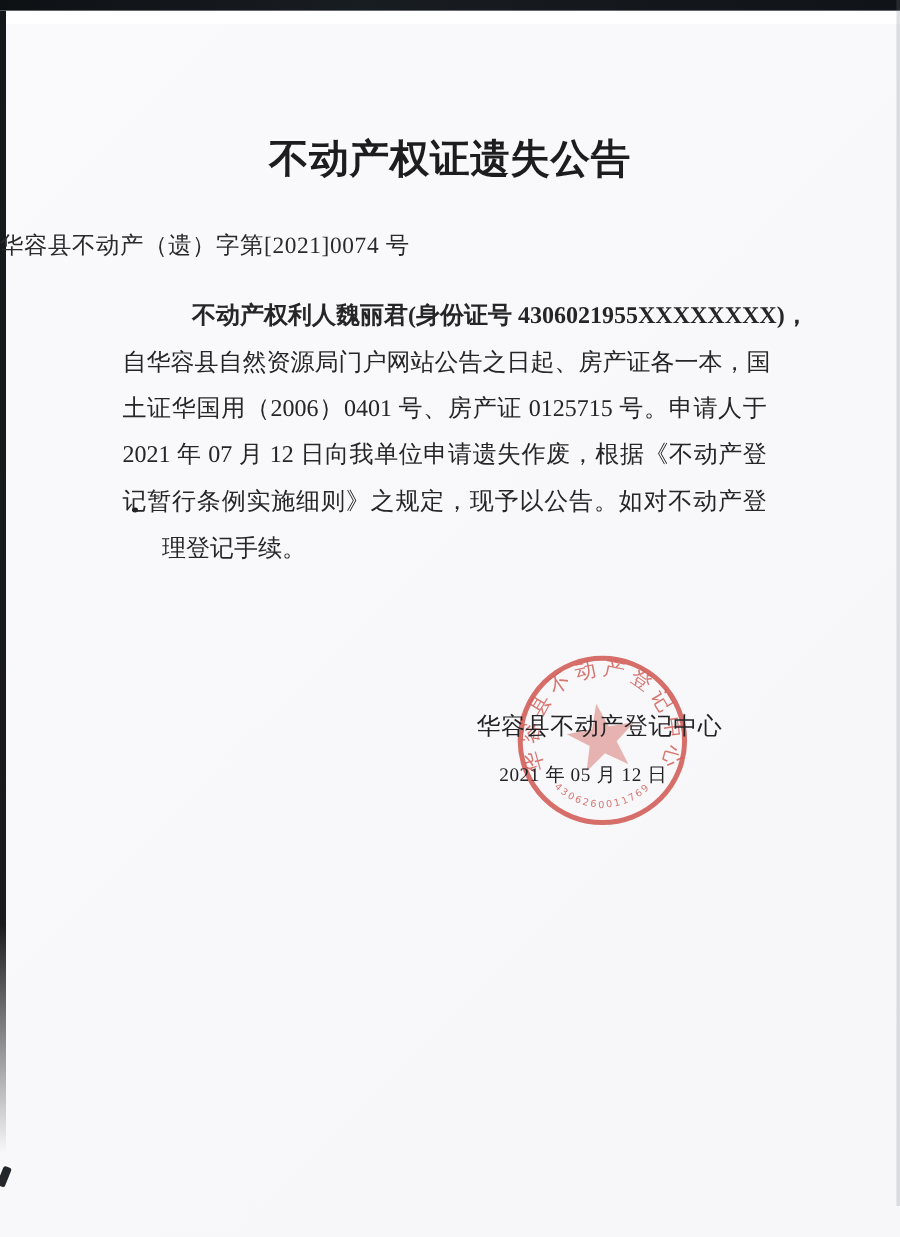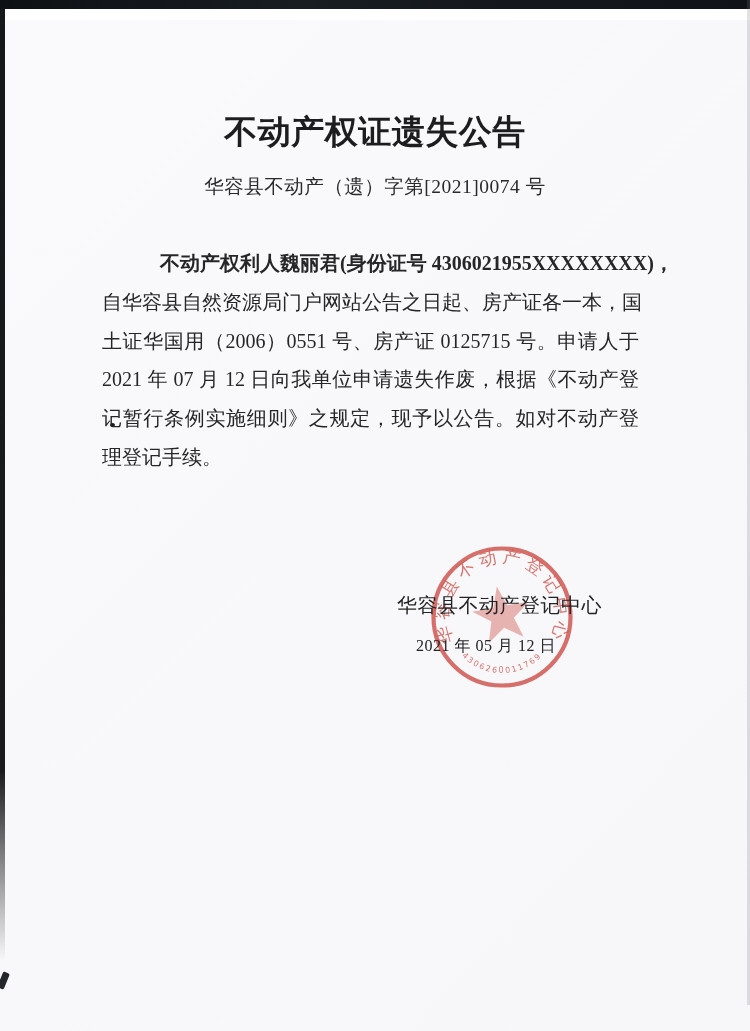--- a/index.html
+++ b/index.html
@@ -40,36 +40,36 @@
     background: #1c1c1c; border-radius: 50%;
   }
   
   .title {
     position: absolute; left: 0; top: 110px; width: 750px;
     text-align: center;
     font-size: 33px; font-weight: bold; letter-spacing: 0.5px;
     color: #1d1d1f;
   }
   .doc-number {
-    position: absolute; left: 0; top: 173px; width: 750px;
-    text-align: center;
+    position: absolute; left: 0; top: 191px; width: 750px;
+    text-align: left;
     font-size: 19.5px; color: #2a2a2c; letter-spacing: 0.5px;
   }
   .body-block {
     position: absolute; left: 102px; top: 244px; width: 537px;
     font-size: 20px; line-height: 38.8px; color: #262628;
   }
   .body-line {
     text-align: justify;
     text-align-last: justify;
     text-justify: inter-character;
     white-space: nowrap;
   }
   .body-line.first { text-indent: 58px; font-weight: bold; }
-  .body-line.last { text-align-last: left; white-space: normal; }
+  .body-line.last { text-align-last: left; white-space: normal; margin-left: 33px; }
   .signature {
     position: absolute; left: 397px; top: 592px;
     font-size: 20px; color: #232325; letter-spacing: 0.5px;
     z-index: 3;
   }
   .date {
     position: absolute; left: 416px; top: 636px;
     font-size: 16px; color: #232325; letter-spacing: 0.5px;
     z-index: 3;
   }
@@ -93,21 +93,21 @@
   <div class="scan-right"></div>
   <div class="scan-corner-mark"></div>
   <div class="ink-dot"></div>
 
   <div class="title">不动产权证遗失公告</div>
   <div class="doc-number">华容县不动产（遗）字第[2021]0074 号</div>
 
   <div class="body-block">
     <div class="body-line first">不动产权利人魏丽君(身份证号 4306021955XXXXXXXX)，</div>
     <div class="body-line">自华容县自然资源局门户网站公告之日起、房产证各一本，国</div>
-    <div class="body-line">土证华国用（2006）0551 号、房产证 0125715 号。申请人于</div>
+    <div class="body-line">土证华国用（2006）0401 号、房产证 0125715 号。申请人于</div>
     <div class="body-line">2021 年 07 月 12 日向我单位申请遗失作废，根据《不动产登</div>
     <div class="body-line">记暂行条例实施细则》之规定，现予以公告。如对不动产登</div>
     <div class="body-line last">理登记手续。</div>
   </div>
 
   <div class="signature">华容县不动产登记中心</div>
   <div class="date">2021 年 05 月 12 日</div>
 
   <svg class="seal" viewBox="0 0 156 146">
     <defs>

